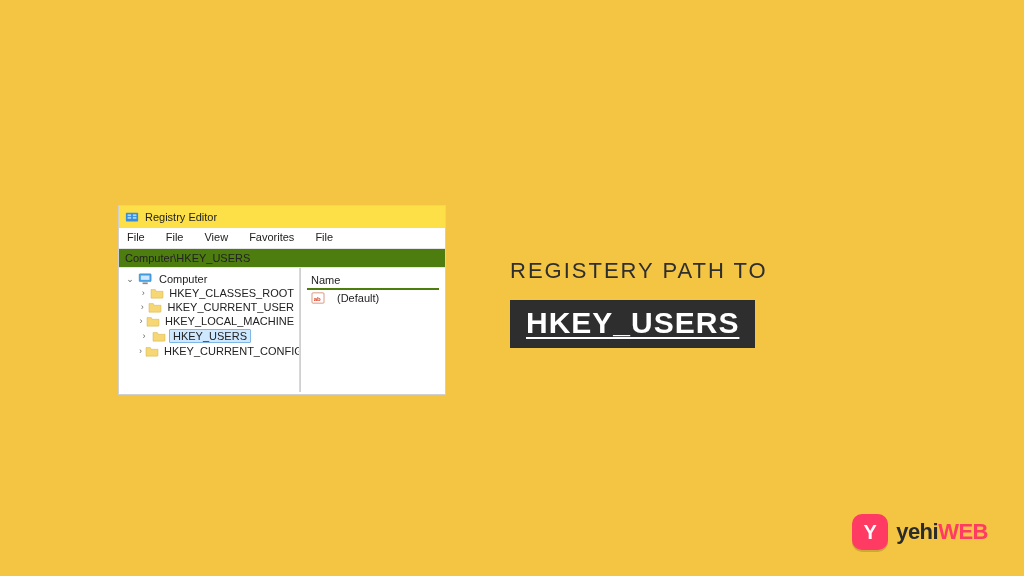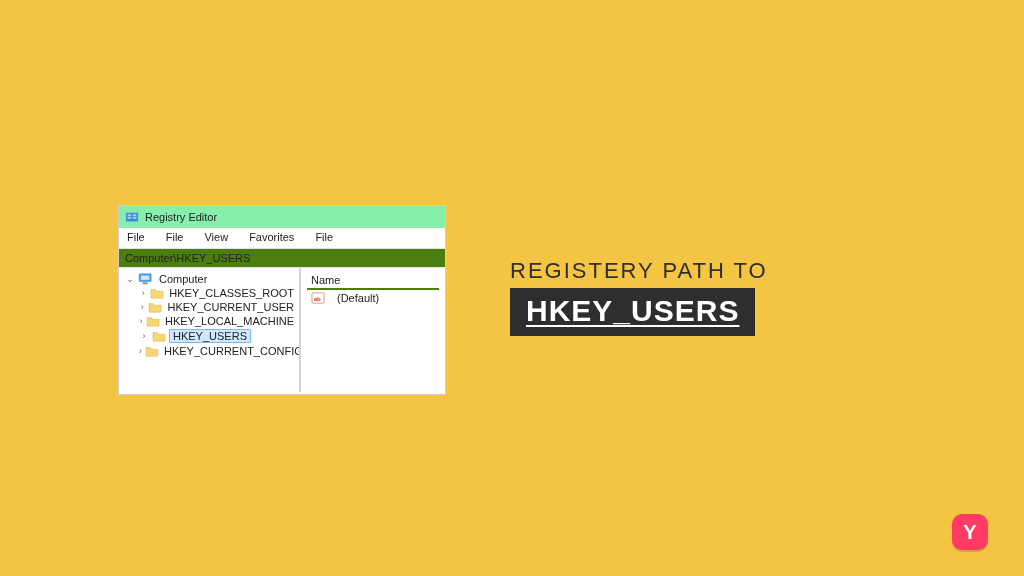--- a/index.html
+++ b/index.html
@@ -25,21 +25,21 @@
     background: #fff;
     border: 1px solid #d0d0d0;
     font-size: 11px;
     color: #222;
   }
   .titlebar {
     display: flex;
     align-items: center;
     gap: 6px;
     padding: 4px 6px;
-    background: #86efac;
+    background: #fde047;
   }
   .titlebar .title { font-size: 11px; }
   .app-icon {
     width: 14px; height: 14px;
     display: inline-flex;
     align-items: center;
     justify-content: center;
   }
   .menubar {
     display: flex;
@@ -128,21 +128,21 @@
     left: 510px;
     top: 258px;
     text-align: left;
     font-family: "Segoe UI", Arial, sans-serif;
   }
   .caption-line1 {
     font-size: 22px;
     letter-spacing: 2px;
     color: #2e2e2e;
     font-weight: 500;
-    margin-bottom: 4px;
+    margin-bottom: 16px;
   }
   .caption-badge {
     display: inline-block;
     background: #2e2e2e;
     color: #fff;
     font-size: 30px;
     font-weight: 700;
     letter-spacing: 1px;
     padding: 6px 16px 8px 16px;
     text-decoration: underline;
@@ -295,15 +295,18 @@
 
   <div class="caption">
     <div class="caption-line1">REGISTERY PATH TO</div>
     <div class="caption-badge">HKEY_USERS</div>
   </div>
 
   <div class="logo">
     <div class="logo-icon">
       <span>Y</span>
     </div>
+    <div class="logo-text">
+      <span>yehi</span><span class="accent">WEB</span>
+    </div>
   </div>
 
 </div>
 
 </body></html>

